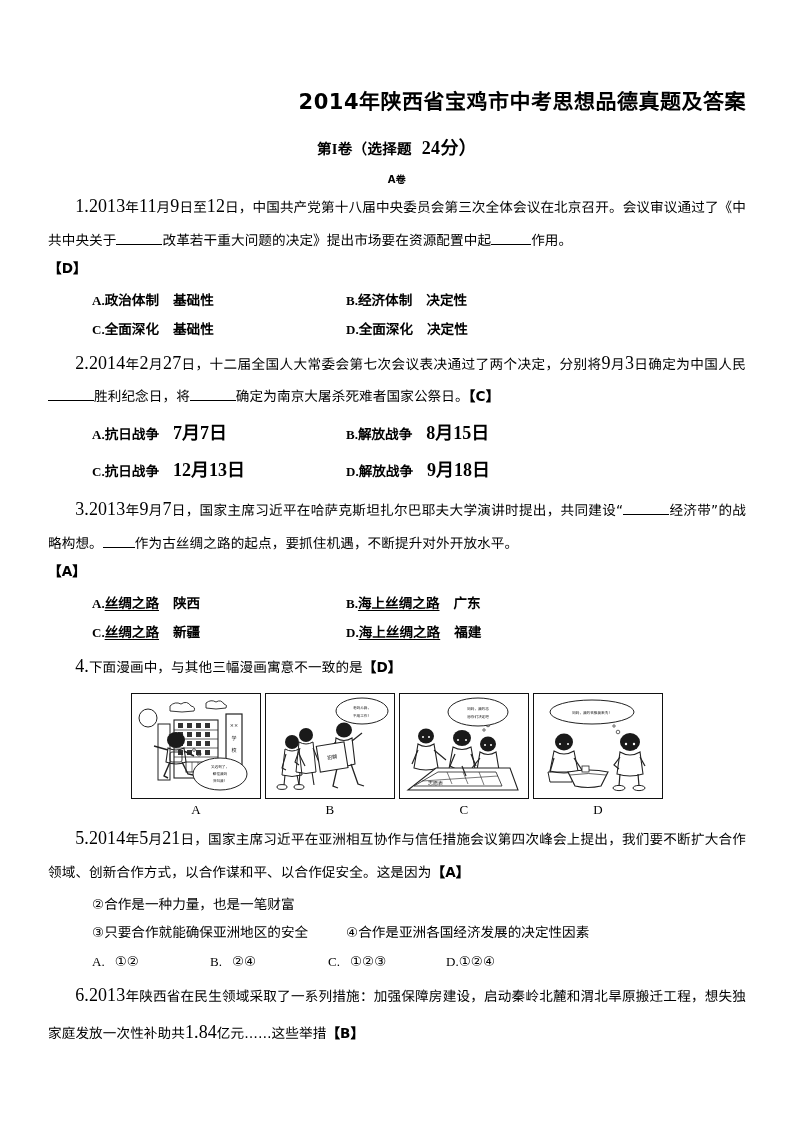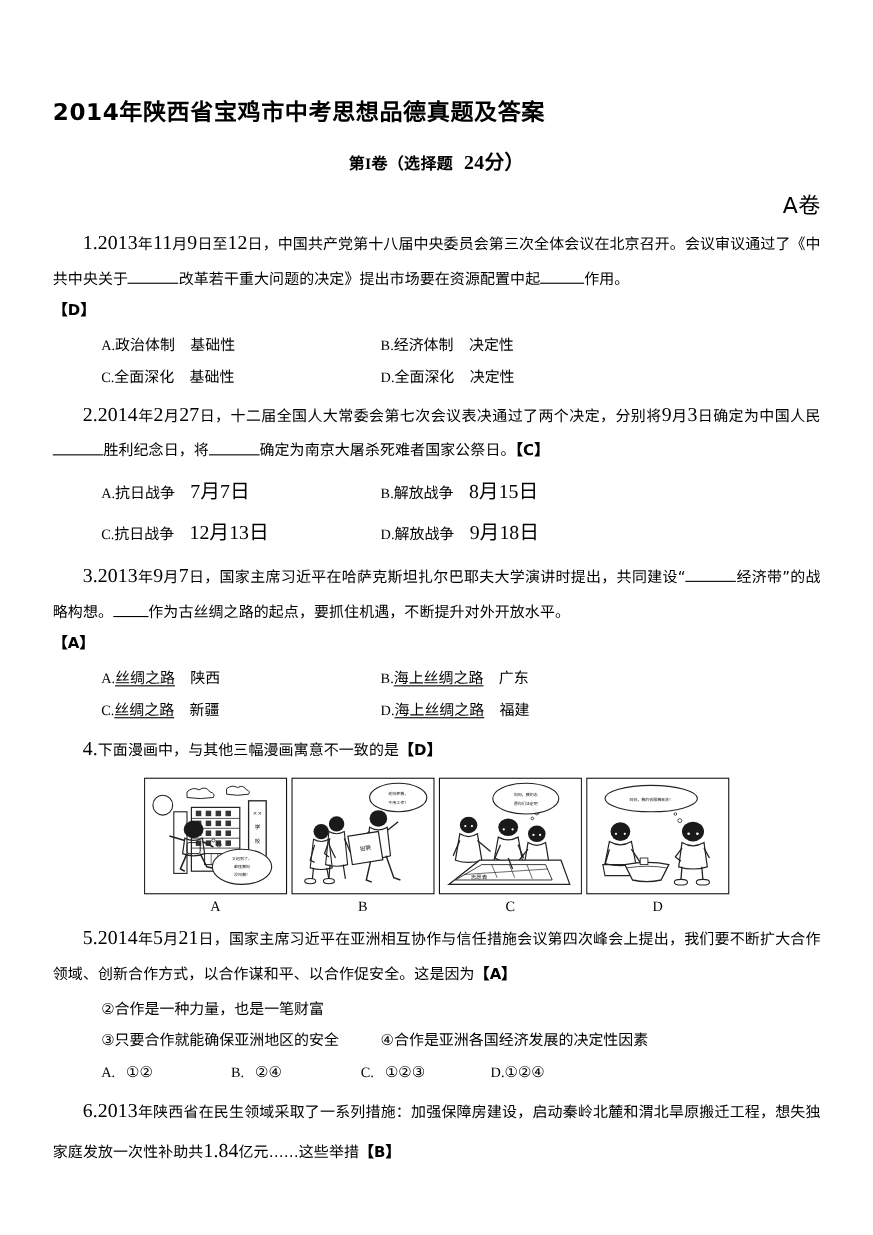--- a/index.html
+++ b/index.html
@@ -17,42 +17,42 @@
   }
   .page {
     position: relative;
     width: 794px;
     height: 1123px;
     box-sizing: border-box;
     padding: 72px 48px 40px 48px;
     overflow: hidden;
   }
   .doc-title {
-    text-align: left;
+    text-align: right;
     font-size: 21px;
     font-weight: bold;
     letter-spacing: 0.5px;
     margin: 16px 0 4px 0;
     line-height: 1.4;
     font-family: "DejaVu Sans", sans-serif;
   }
   .volume-line {
     text-align: center;
     font-size: 14.5px;
     font-weight: bold;
     margin: 16px 0 0 0;
     letter-spacing: 0.3px;
   }
   .volume-line .roman {
     font-family: "Liberation Serif", serif;
   }
   .section-label {
-    text-align: right;
-    font-size: 20px;
-    font-weight: normal;
+    text-align: center;
+    font-size: 10px;
+    font-weight: bold;
     margin: 12px 0 0 0;
     letter-spacing: 0.3px;
   }
   .q-block {
     margin-top: 2px;
   }
   .q-stem {
     font-size: 13.6px;
     line-height: 2.08;
     text-indent: 2em;
@@ -81,20 +81,21 @@
   .blank.w-short{ width: 32px; }
   .opts {
     margin-top: 4px;
   }
   .opt-row {
     display: flex;
     font-size: 13.6px;
     line-height: 2.08;
     padding-left: 44px;
     box-sizing: border-box;
+    font-weight: bold;
   }
   .opt-cell {
     box-sizing: border-box;
     white-space: nowrap;
   }
   .opt-cell.c1 { width: 254px; }
   .opt-cell.c2 { width: 254px; }
   .opt-letter {
     font-family: "Liberation Serif", serif;
     font-size: 13px;

